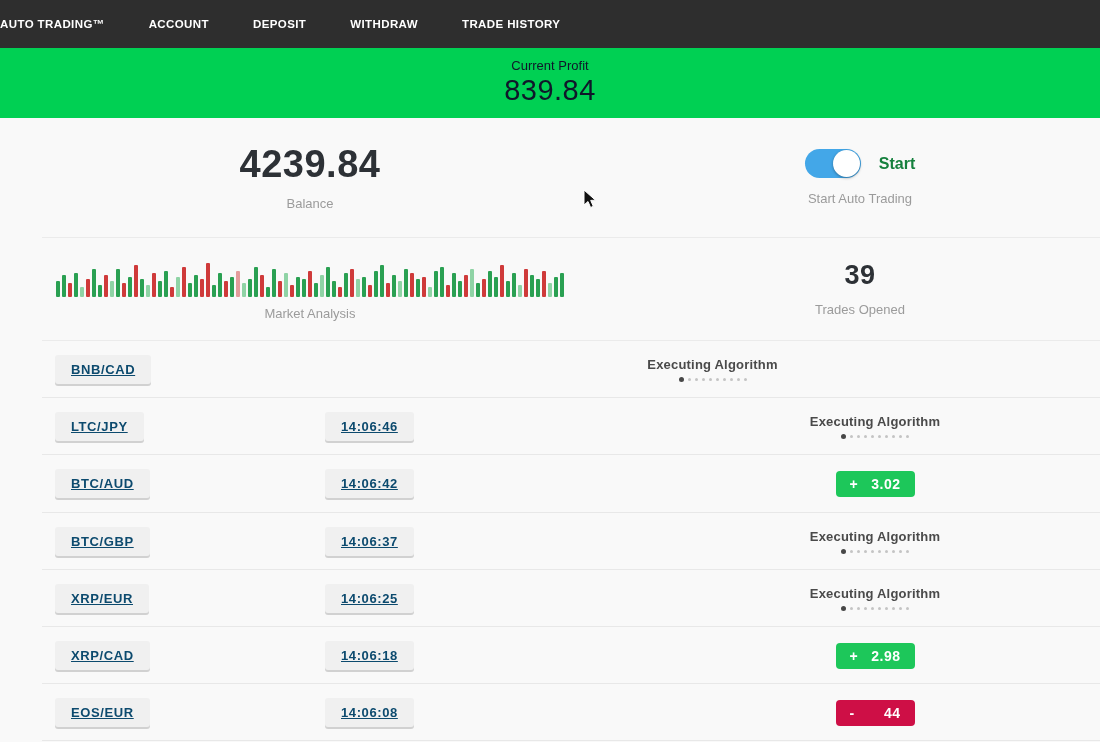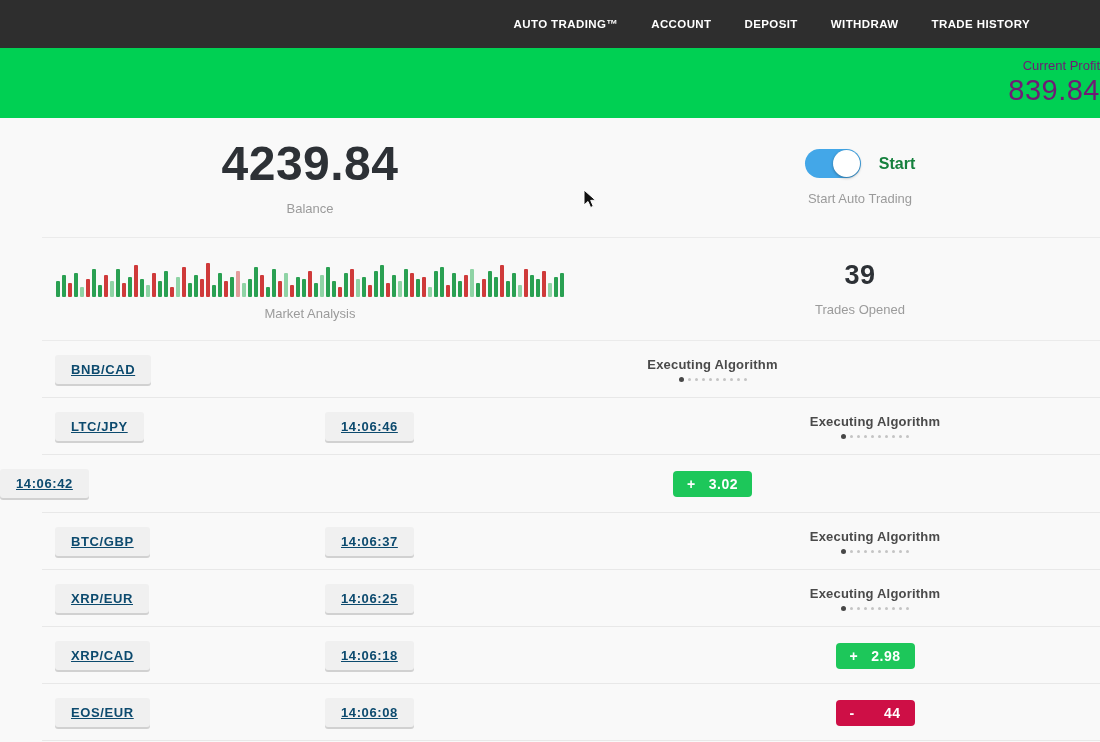--- a/index.html
+++ b/index.html
@@ -10,39 +10,39 @@
   html,body{margin:0;padding:0;}
   body{
     width:1100px;height:742px;overflow:hidden;position:relative;
     background:var(--page-bg);
     font-family:"Liberation Sans",sans-serif;
     -webkit-font-smoothing:antialiased;
   }
   
   .navbar{
     height:48px;background:var(--nav-bg);
-    display:flex;align-items:center;justify-content:flex-end;
-    gap:33px;padding-right:70px;
+    display:flex;align-items:center;
+    gap:44px;
   }
   .nav-item{
     color:#fff;font-size:11.5px;font-weight:bold;letter-spacing:.4px;
     cursor:pointer;white-space:nowrap;
   }
   
   .banner{
-    height:70px;background:var(--green);color:#701a75;text-align:right;
+    height:70px;background:var(--green);color:#0f172a;text-align:center;
   }
   .banner-label{font-size:13px;padding-top:10px;}
   .banner-value{font-size:29px;font-weight:normal;margin-top:1px;letter-spacing:.5px;}
   
   .stats{display:grid;grid-template-columns:620px 1fr;align-items:center;}
   .sec1{height:119px;}
   .sec2{height:102px;}
   .center-col{display:flex;flex-direction:column;align-items:center;justify-content:center;}
-  .big-num{font-size:48px;font-weight:bold;color:#2d3136;letter-spacing:.5px;line-height:1;}
+  .big-num{font-size:38px;font-weight:bold;color:#2d3136;letter-spacing:.5px;line-height:1;}
   .big-num.sm{font-size:27px;}
   .sub-label{font-size:13px;color:#9b9b9b;margin-top:13px;}
   .toggle-row{display:flex;align-items:center;gap:18px;}
   .toggle{
     width:56px;height:29px;border-radius:15px;background:var(--toggle-blue);
     position:relative;cursor:pointer;flex:0 0 auto;
   }
   .toggle .knob{
     position:absolute;top:1px;right:1px;width:27px;height:27px;border-radius:50%;
     background:#fff;box-shadow:0 1px 3px rgba(0,0,0,.35);
@@ -258,20 +258,23 @@
           <div class="dot"></div>
           <div class="dot"></div>
           <div class="dot"></div>
           <div class="dot"></div>
           <div class="dot"></div>
         </div>
       </div>
   </div>
 
   <div class="row">
+    <div class="cell-pair">
+      <span class="pill-badge">BTC/AUD</span>
+    </div>
     <div class="cell-time">
       <span class="pill-badge">14:06:42</span>
     </div>
     <div class="cell-result">
         <div class="result-badge profit">
           <span>+</span>
           <span>3.02</span>
         </div>
       </div>
   </div>

